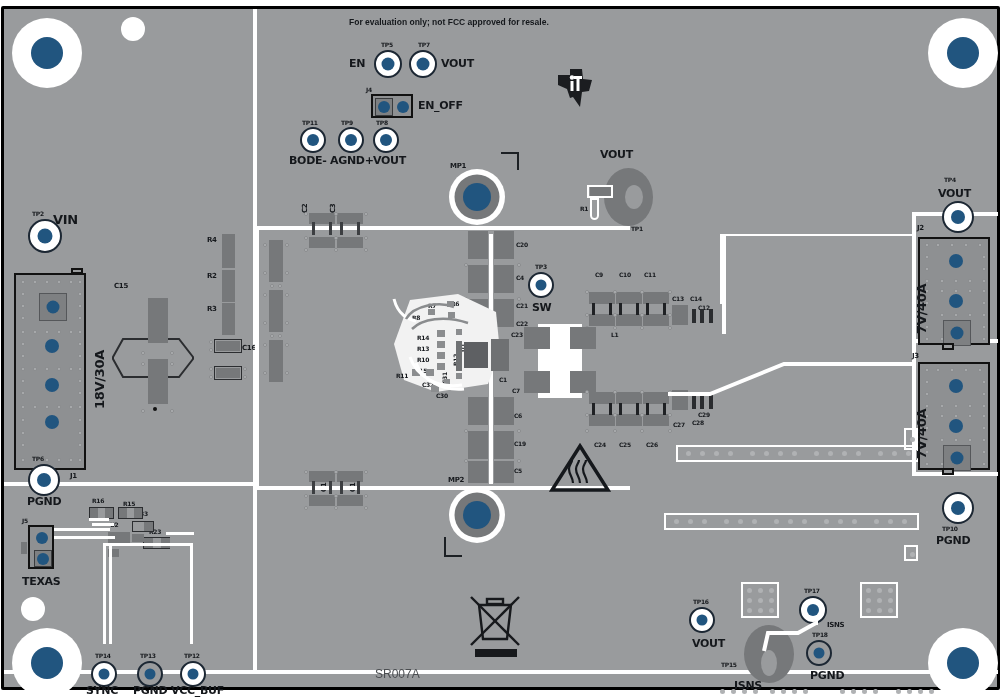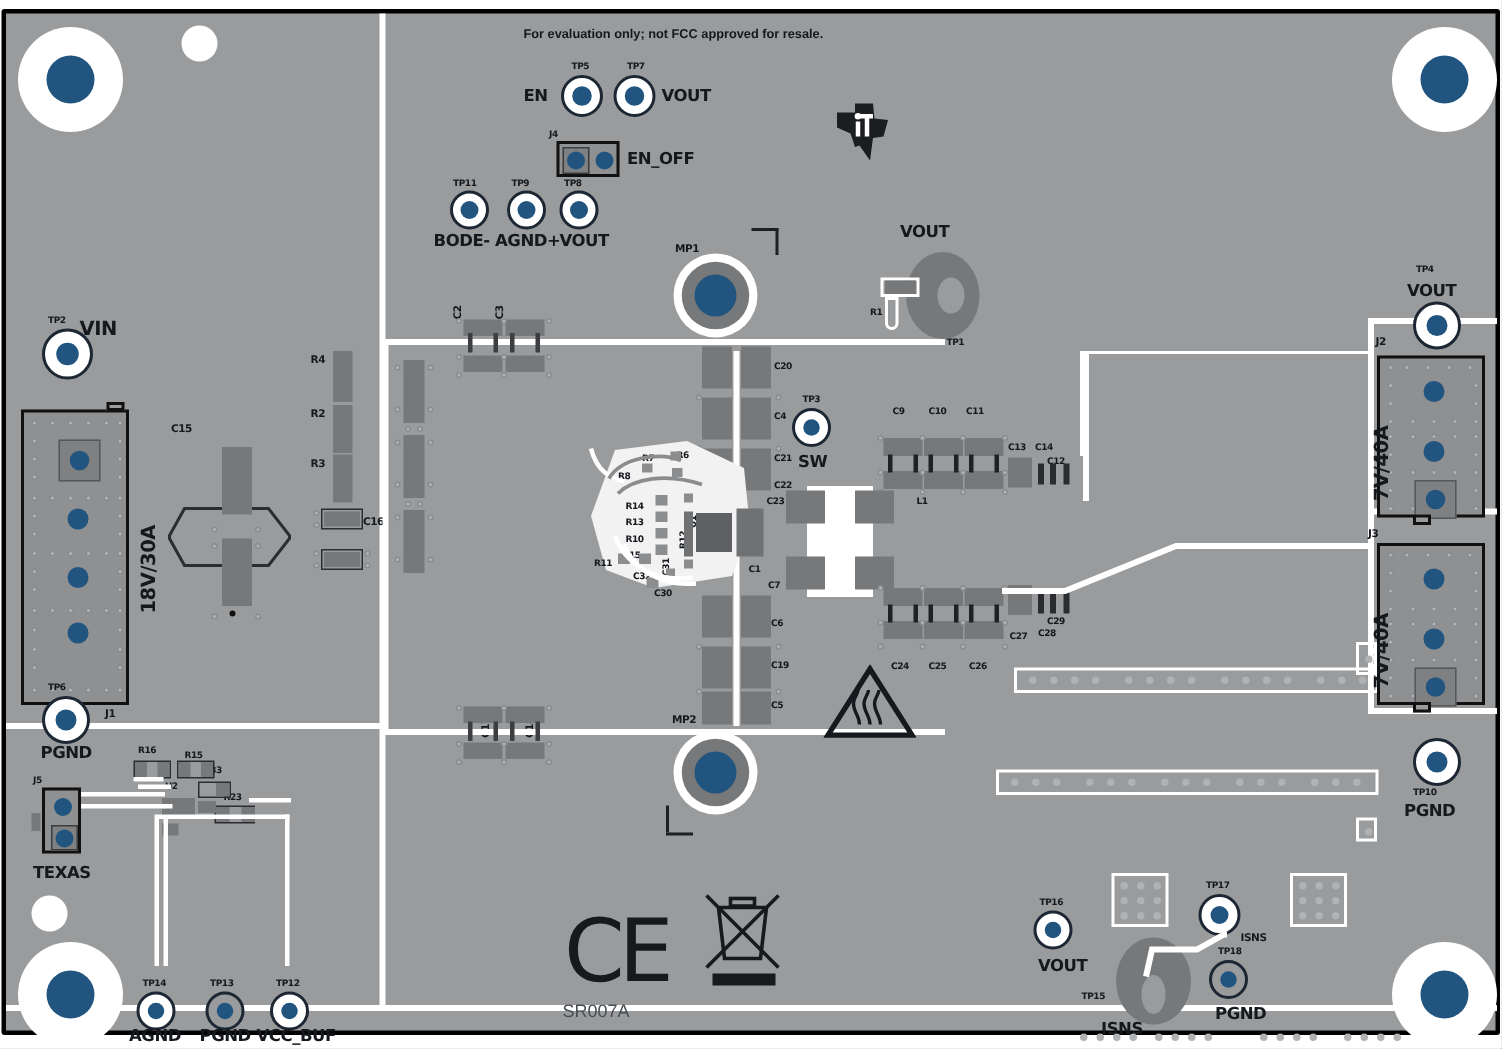--- a/index.html
+++ b/index.html
@@ -369,21 +369,21 @@
         <div class="inner" style="width:11px;height:11px;"></div>
       </div>
       <div class="tp plain" style="left:133px;top:652px;width:26px;height:26px;">
         <div class="ring" style="width:26px;height:26px;"></div>
         <div class="inner" style="width:11px;height:11px;"></div>
       </div>
       <div class="tp" style="left:176px;top:652px;width:26px;height:26px;">
         <div class="ring" style="width:26px;height:26px;"></div>
         <div class="inner" style="width:11px;height:11px;"></div>
       </div>
-      <div class="lbl md" style="left:82px;top:675px;">AGND</div>
+      <div class="lbl md" style="left:82px;top:675px;">SYNC</div>
       <div class="lbl md" style="left:129px;top:675px;">PGND</div>
       <div class="lbl md" style="left:167px;top:675px;">VCC_BUF</div>
 
       <div class="lbl sm rot90" style="left:297px;top:204px;">C2</div>
       <div class="lbl sm rot90" style="left:325px;top:204px;">C3</div>
       <div class="pad" style="left:305px;top:204px;width:26px;height:11px;"></div>
       <div class="pad" style="left:333px;top:204px;width:26px;height:11px;"></div>
       <div class="pad" style="left:305px;top:228px;width:26px;height:11px;"></div>
       <div class="pad" style="left:333px;top:228px;width:26px;height:11px;"></div>
       <div class="trace" style="left:251px;top:217px;width:375px;height:4px;"></div>
@@ -763,21 +763,20 @@
       <div class="tp" style="left:938px;top:483px;width:32px;height:32px;">
         <div class="ring" style="width:32px;height:32px;"></div>
         <div class="inner" style="width:14px;height:14px;"></div>
       </div>
       <div class="lbl xs" style="left:938px;top:516px;">TP10</div>
       <div class="lbl md" style="left:932px;top:525px;">PGND</div>
       <div class="silk" style="left:900px;top:536px;width:14px;height:16px;">
         <div class="vhole" style="left:4px;top:5px;"></div>
       </div>
 
-      <div class="ce" style="left:372px;top:596px;">CE</div>
       <svg width="58" height="66" style="position:absolute;left:463px;top:586px;">
         <path d="M12,10 L44,10 L40,44 L16,44 Z" fill="none" stroke="#17191c" stroke-width="2.4"></path>
         <rect x="20" y="4" width="16" height="5" fill="none" stroke="#17191c" stroke-width="2.4"></rect>
         <line x1="4" y1="2" x2="52" y2="50" stroke="#17191c" stroke-width="2.4"></line>
         <line x1="52" y1="2" x2="4" y2="50" stroke="#17191c" stroke-width="2.4"></line>
         <rect x="8" y="54" width="42" height="8" fill="#17191c"></rect>
       </svg>
       <div class="partno" style="left:371px;top:658px;">SR007A</div>
 
       <div class="lbl xs" style="left:689px;top:589px;">TP16</div>

